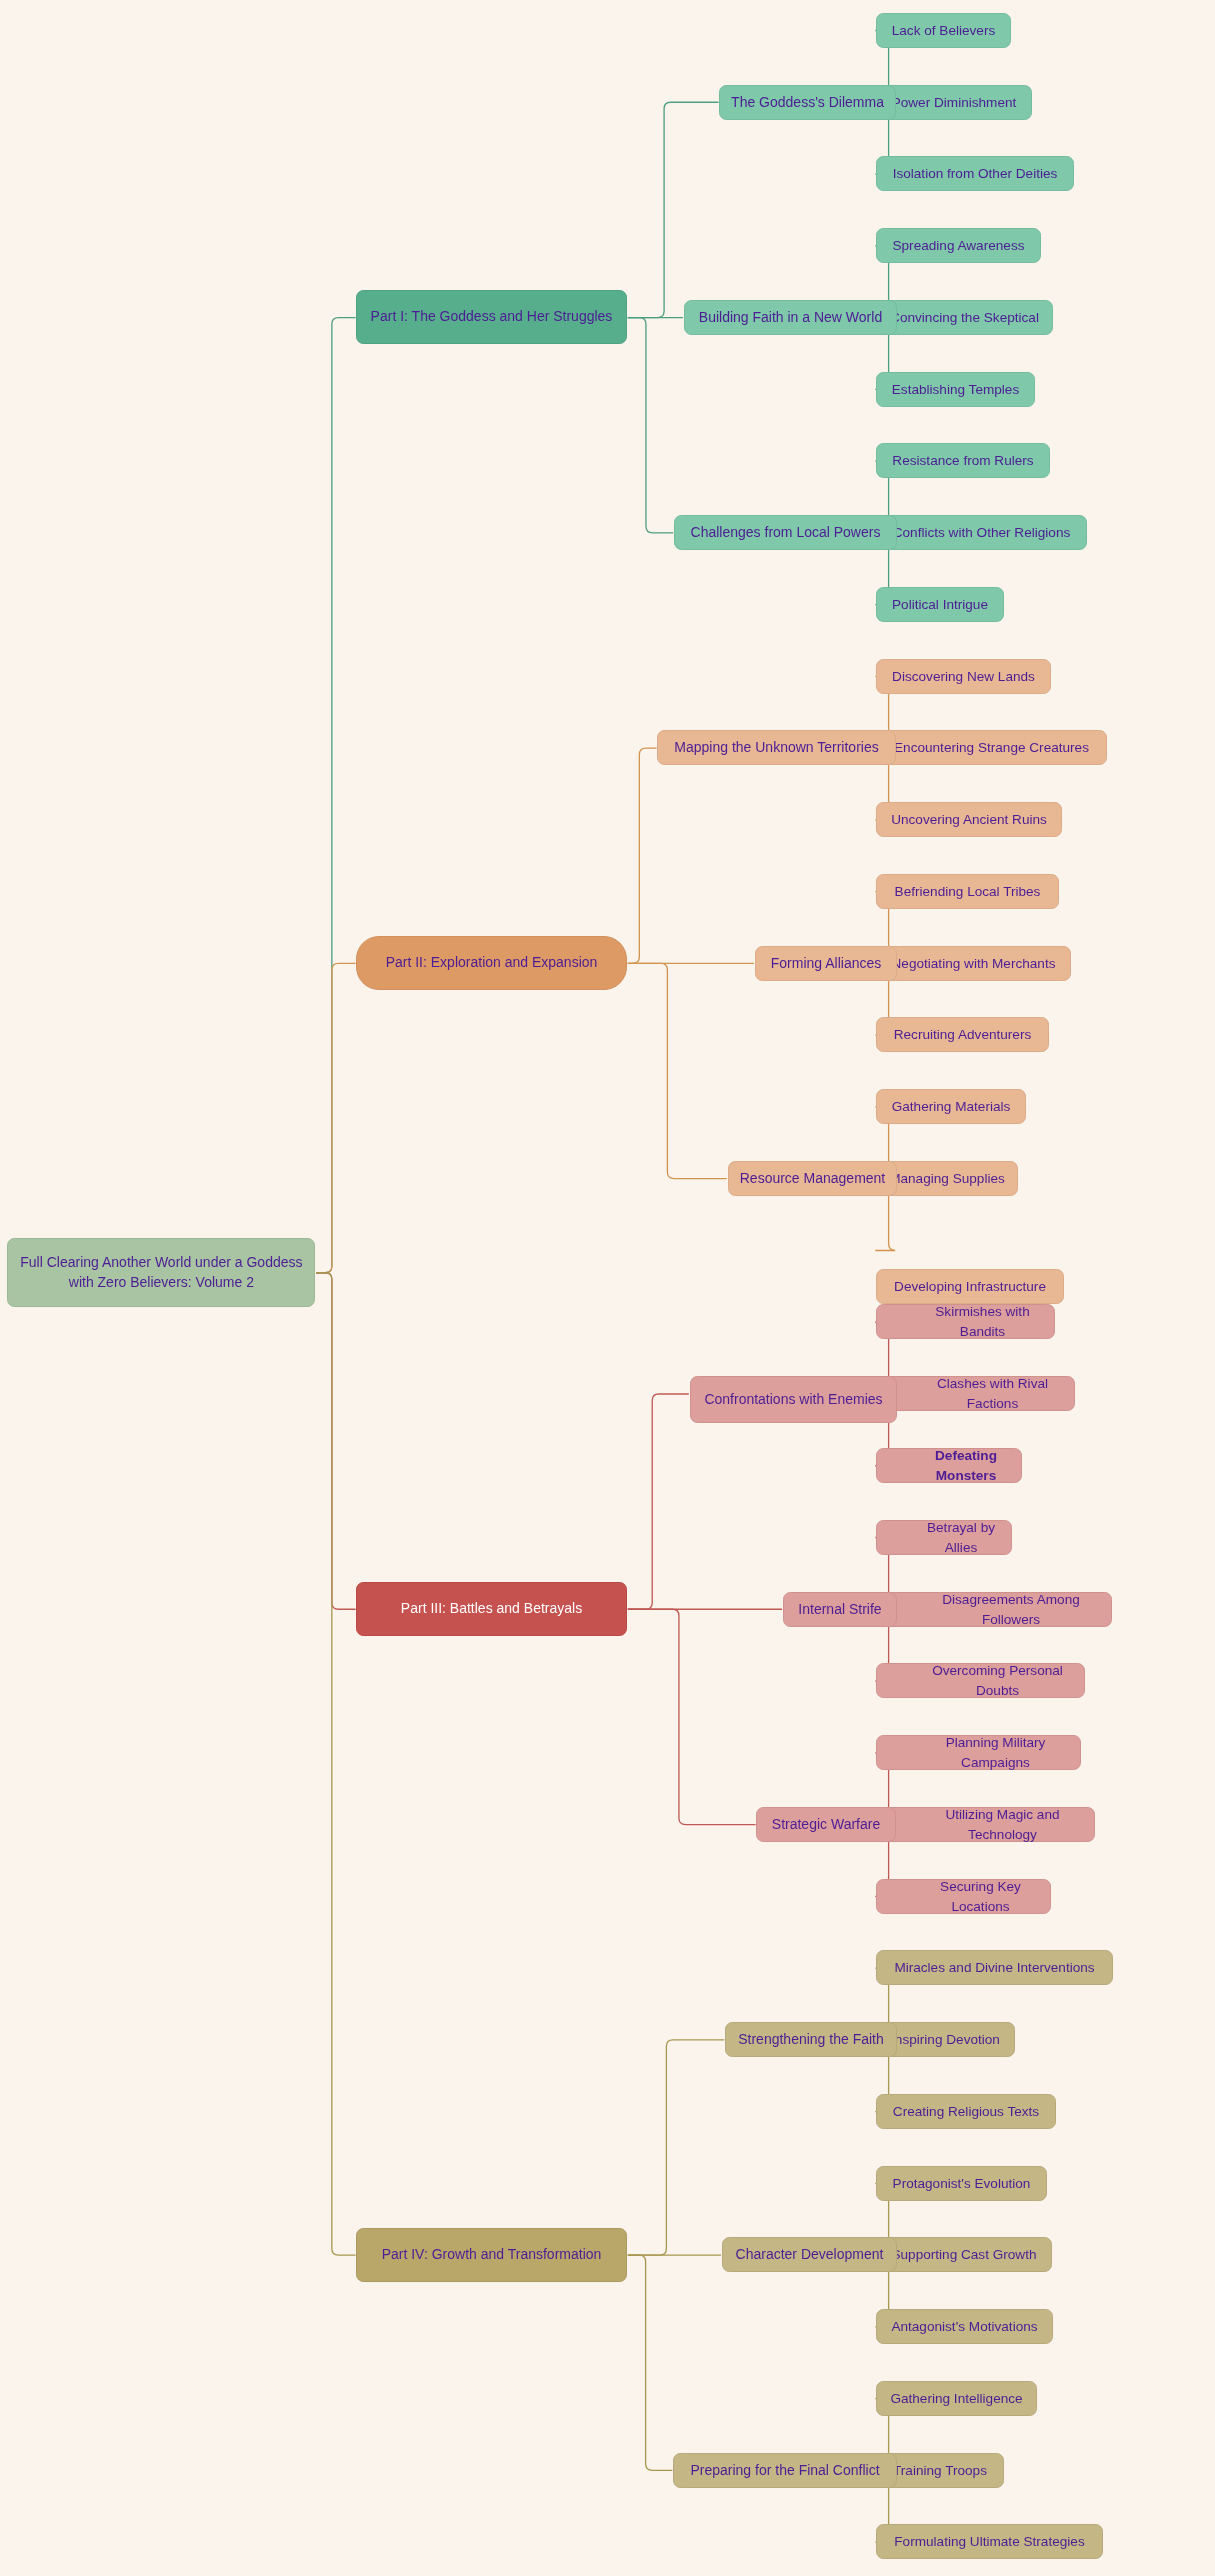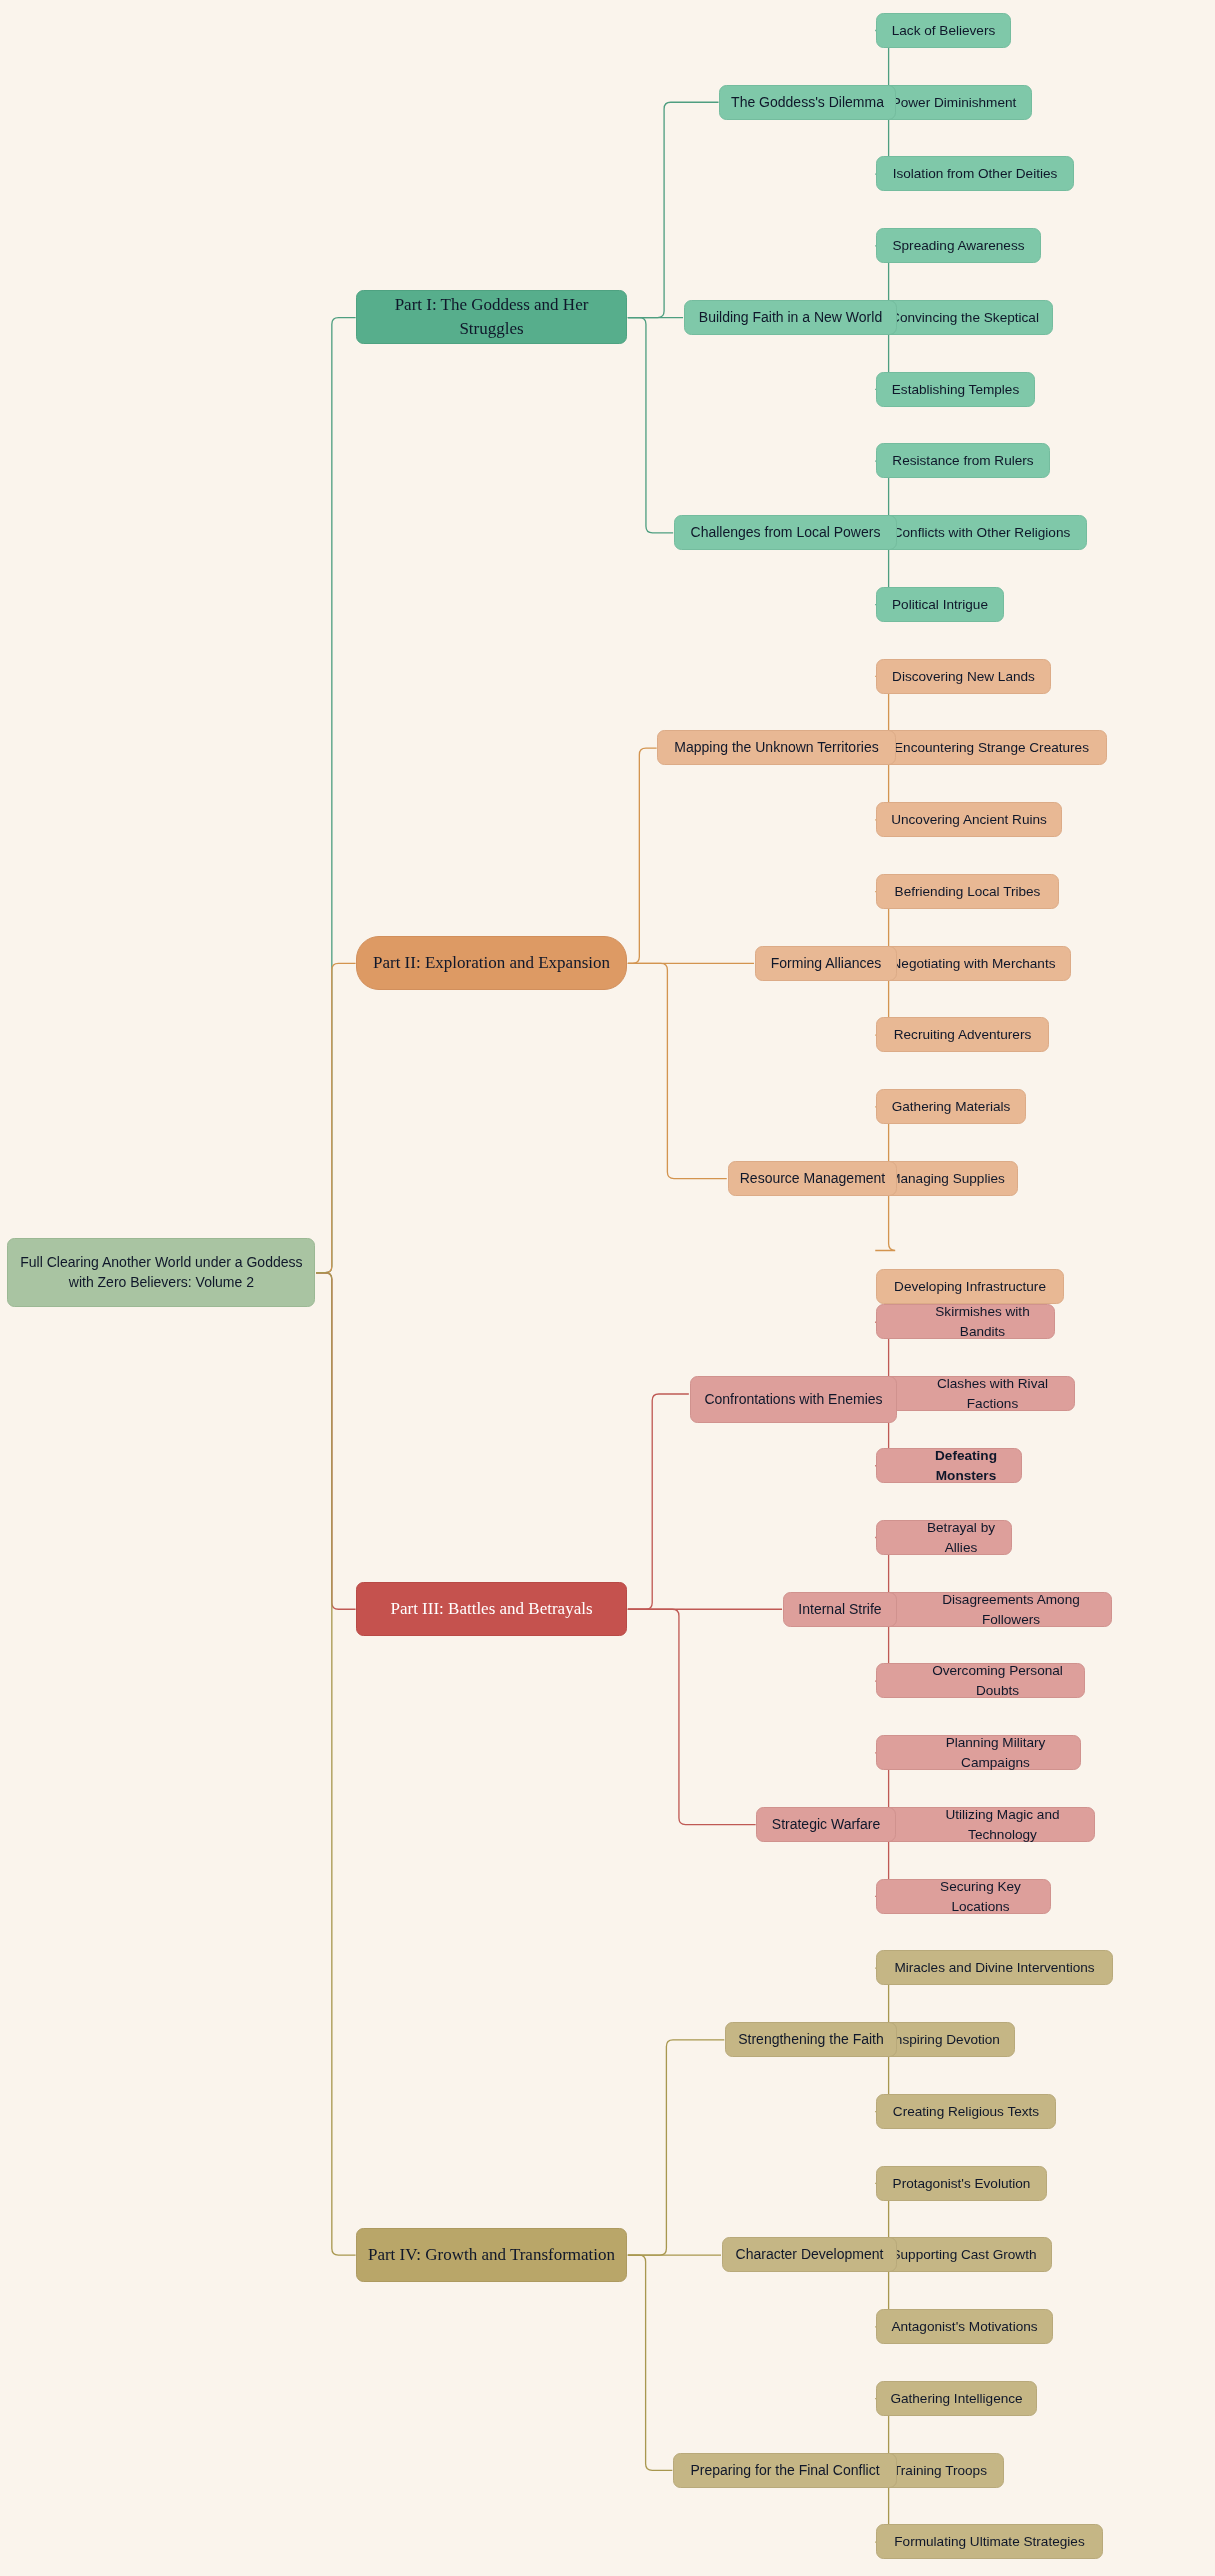--- a/index.html
+++ b/index.html
@@ -26,32 +26,32 @@
     pointer-events: none;
   }
   .node {
     position: absolute;
     box-sizing: border-box;
     display: flex;
     align-items: center;
     justify-content: center;
     text-align: center;
     border-radius: 7.4px;
-    color: #0f172a;
+    color: #4c1d95;
     line-height: 1.42;
     padding: 0 10px;
     white-space: pre-line;
   }
   .node.root {
     font-size: 14px;
     background: #a9c4a2;
     border: 0.8px solid #9bb894;
   }
   
-  .lvl1 { font-size: 17px; font-family: Liberation Serif, serif; }
+  .lvl1 { font-size: 14px; }
   .lvl1.c-green  { background: #57ae8c; border: 0.8px solid #4ea281; }
   .lvl1.c-orange { background: #dd9a64; border: 0.8px solid #d18f5c; }
   .lvl1.c-red    { background: #c5524e; border: 0.8px solid #b84a46; color:#ffffff; }
   .lvl1.c-tan    { background: #b9a669; border: 0.8px solid #ad9a60; }
   
   .lvl2 { font-size: 14px; }
   .lvl2.c-green  { background: #7fc8a9; border: 0.8px solid #74bc9e; }
   .lvl2.c-orange { background: #e8b894; border: 0.8px solid #dcab87; }
   .lvl2.c-red    { background: #dd9f9b; border: 0.8px solid #d0928e; }
   .lvl2.c-tan    { background: #c5b685; border: 0.8px solid #b8a97a; }

